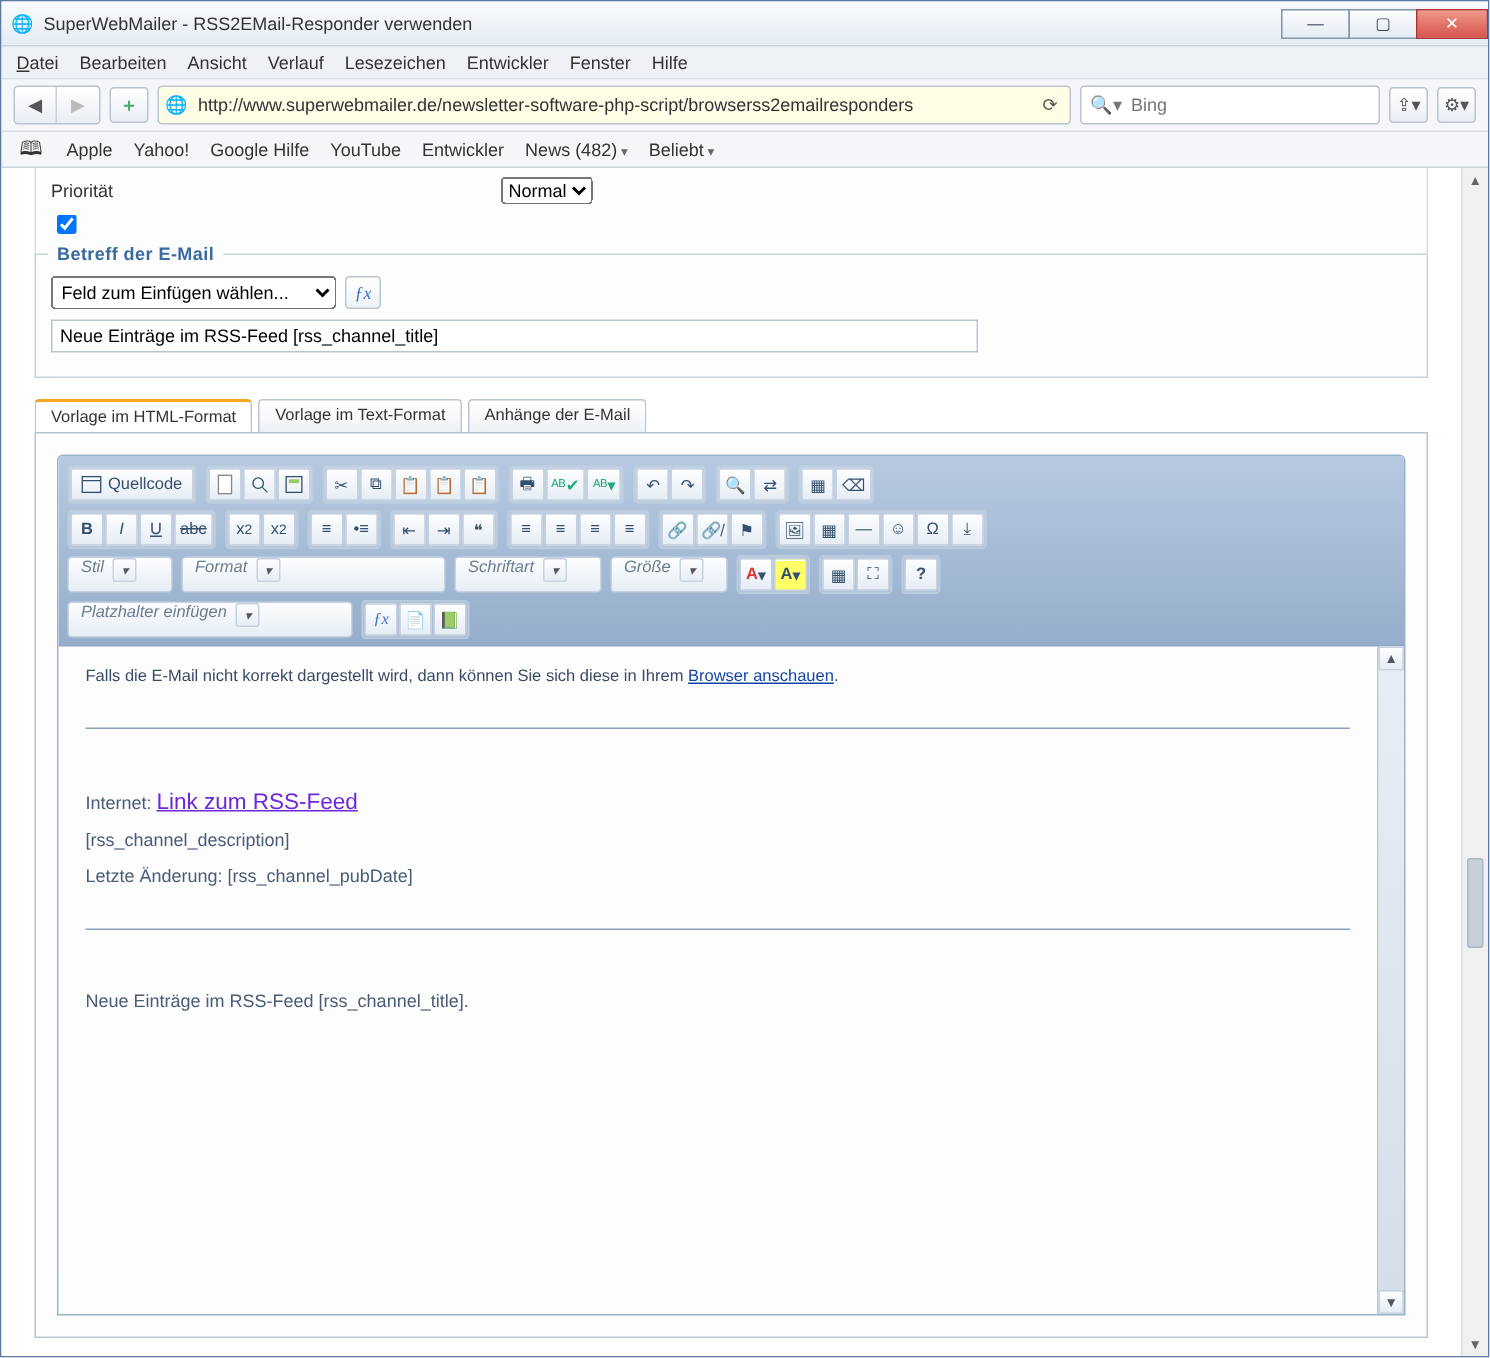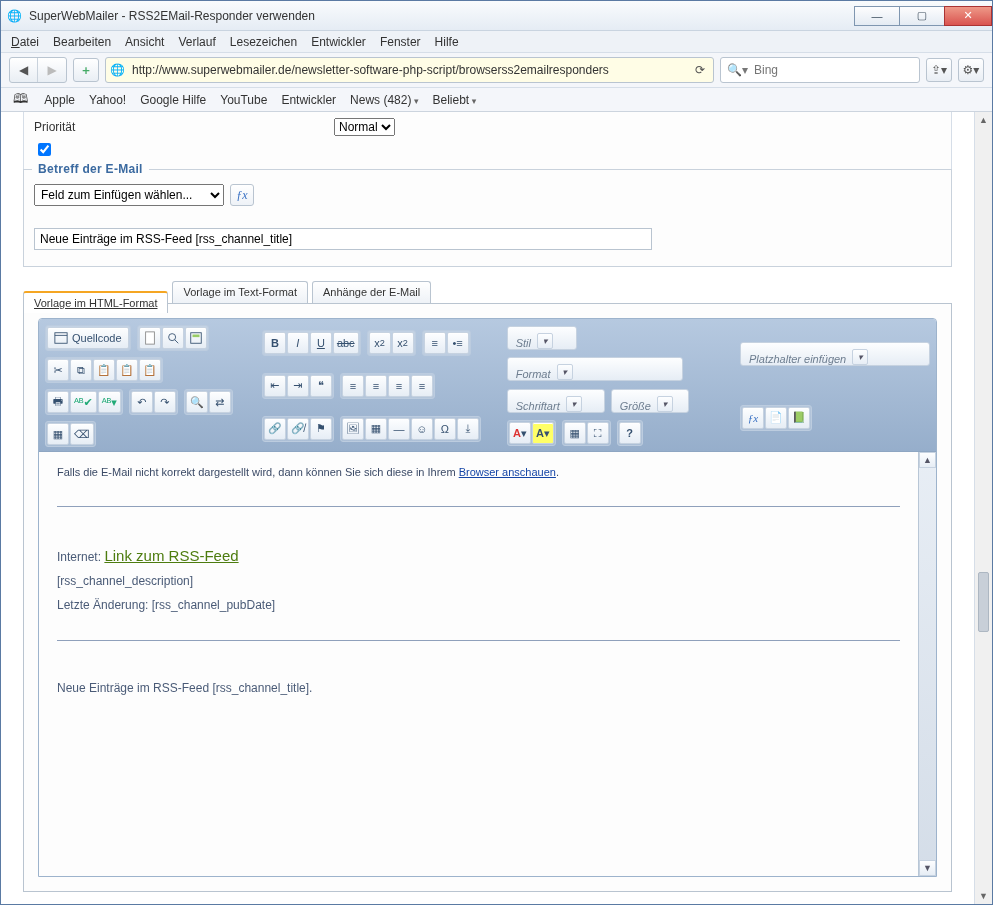--- a/index.html
+++ b/index.html
@@ -48,52 +48,52 @@
   
   .field-table { border:1px solid #d6dee8; border-top:none; padding:4px 10px 14px 10px; margin-bottom:8px; background:#fdfdfd;}
   .field-row { display:flex; align-items:center; padding:2px 0;}
   .field-row .lbl { width:300px; color:#333;}
   .field-row select { font-size:12px;}
   .helpq { display:inline-flex; align-items:center; justify-content:center; width:14px; height:14px; border-radius:50%; background:#3b72c4; color:#fff; font-size:10px; font-weight:bold; margin-left:4px;}
   
   
   .subject-fs { border:1px solid #c9d2dc; padding:14px 10px 16px 10px; margin-top:-15px; position:relative; background:#fdfdfd;}
   .subject-fs .legend { position:absolute; top:-8px; left:8px; background:#fdfdfd; padding:0 6px; color:#3b6aa0; font-weight:bold; letter-spacing:.3px;}
-  .subject-row1 { display:flex; align-items:center; gap:6px; margin-bottom:22px;}
+  .subject-row1 { display:flex; align-items:center; gap:6px; margin-bottom:7px;}
   .subject-row1 select { font-size:12px; padding:2px; width:190px;}
   .fxbtn { width:24px; height:22px; border:1px solid #b9c4d0; border-radius:3px; background:linear-gradient(#fff,#eef2f7); display:flex; align-items:center; justify-content:center; font-style:italic; color:#3b72c4; font-family:Georgia, serif; font-size:12px;}
   .subject-input { width:618px; border:1px solid #b9c4d0; padding:3px 5px; font-size:12px;}
   
   
   .tabstrip { display:flex; gap:4px; margin-top:14px; margin-bottom:0;}
   .tab { padding:4px 10px; border:1px solid #b9c4d0; border-bottom:none; border-radius:3px 3px 0 0; background:linear-gradient(#fff,#eef2f7); color:#333; font-size:11px;}
-  .tab.active { background:#fff; border-top:2px solid #f5a623; position:relative; top:10px;text-decoration:underline;}
+  .tab.active { background:#fff; border-top:2px solid #f5a623; position:relative; top:0;}
   
   .panel { flex:1; border:1px solid #b9c4d0; background:#fdfdfd; padding:14px; display:flex; flex-direction:column; overflow:hidden;}
   
   
   .cke { border:1px solid #9db3cc; border-radius:4px 4px 0 0; overflow:hidden; display:flex; flex-direction:column; flex:1;}
-  .cke-toolbars { background:linear-gradient(#b6c9e0,#96aecb); padding:6px 6px 4px 6px; border-bottom:1px solid #8ea6c2; display:flex; flex-direction:row; gap:16px;}
+  .cke-toolbars { background:linear-gradient(#b6c9e0,#96aecb); padding:6px 6px 4px 6px; border-bottom:1px solid #8ea6c2; display:flex; flex-direction:column; gap:4px;}
   .tbrow { display:flex; gap:6px; flex-wrap:wrap; align-items:center;}
   .tbgroup { display:flex; gap:1px; background:rgba(255,255,255,.2); border:1px solid #bcccdf; border-radius:3px; padding:1px;}
   .tbtn { min-width:22px; height:22px; padding:0 3px; background:linear-gradient(#fdfeff,#e6edf5); border:1px solid #c6d2e0; border-radius:2px; display:flex; align-items:center; justify-content:center; font-size:11px; color:#35506f; box-shadow:inset 0 1px #fff;}
   .tbtn.wide { padding:0 6px; gap:4px;}
   .tbtn svg{display:block;}
-  .combo { height:24px; background:linear-gradient(#fdfeff,#e6edf5); border:1px solid #c6d2e0; border-radius:3px; display:flex; align-items:flex-end; padding:0 4px 0 8px; color:#6d7d8f; font-style:italic; font-size:11px; gap:6px;}
+  .combo { height:24px; background:linear-gradient(#fdfeff,#e6edf5); border:1px solid #c6d2e0; border-radius:3px; display:flex; align-items:flex-start; padding:0 4px 0 8px; color:#6d7d8f; font-style:italic; font-size:11px; gap:6px;}
   .combo .arrow { width:16px; height:16px; border:1px solid #c6d2e0; border-radius:2px; background:linear-gradient(#fdfeff,#e6edf5); display:flex; align-items:center; justify-content:center; font-size:9px; color:#556;}
   
   
   .editor-area { flex:1; position:relative; display:flex;}
   .editor-content { flex:1; padding:14px 18px; font-family:Verdana, Geneva, sans-serif; color:#4a5b77; font-size:12px; overflow:hidden;}
   .editor-content .notice { font-size:11px; color:#3b4a66; margin-bottom:10px;}
   .editor-content .notice a { color:#1545a6; }
   .editor-content hr { border:none; border-top:1px solid #8fa0bb; margin:28px 0 40px 0;}
   .editor-content h2 { font-family:Verdana, Geneva, sans-serif; font-weight:normal; font-size:24px; color:#4a5b77; margin:0 0 16px 0;}
   .editor-content .line { margin:10px 0; color:#4a5b77;}
-  .editor-content a.big { color:#4d7c0f; text-decoration:underline; font-size:15px;}
+  .editor-content a.big { color:#6d28d9; text-decoration:underline; font-size:15px;}
   .editor-scroll { width:18px; background:linear-gradient(#e8eef5,#d4dde8); border-left:1px solid #b8c6d6; position:relative;}
   .editor-scroll .arrow { position:absolute; left:0; right:0; height:16px; display:flex; align-items:center; justify-content:center; font-size:9px; color:#556; background:linear-gradient(#fdfeff,#e6edf5); border:1px solid #c6d2e0;}
   .editor-scroll .arrow.top{top:0;}
   .editor-scroll .arrow.bot{bottom:0;}
   
   .ic { width:14px; height:14px; }
 </style>
 </head>
 <body>
 

